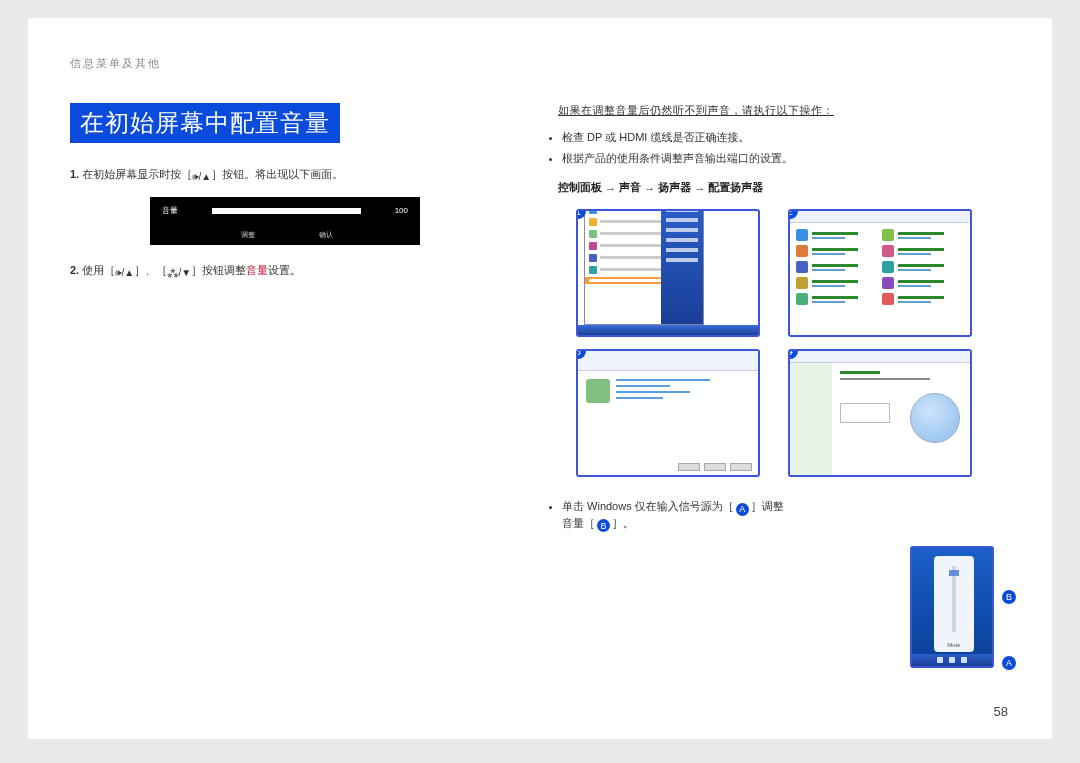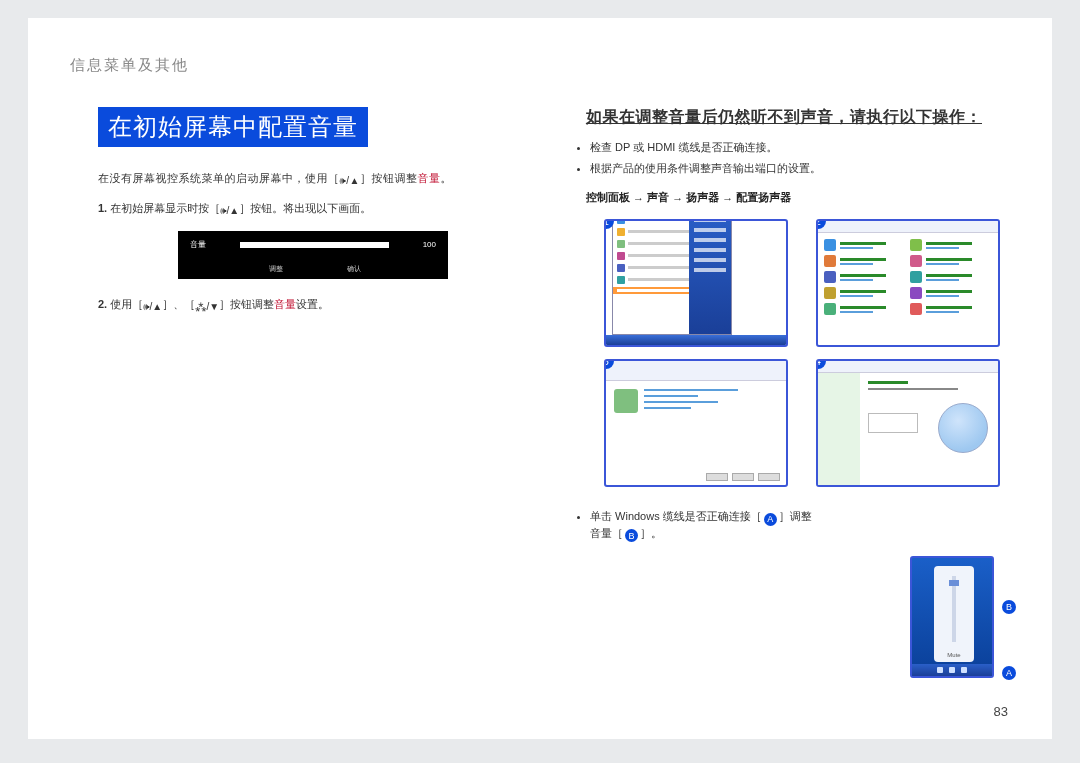--- a/index.html
+++ b/index.html
@@ -11,30 +11,30 @@
     overflow: hidden;
     position: relative;
   }
   .page {
     background: #fff;
     position: absolute;
     inset: 18px 28px 24px 28px;
     padding: 38px 42px 30px 42px;
   }
   .breadcrumb {
-    font-size: 15px;
+    font-size: 11px;
     letter-spacing: 2px;
     color: #888;
     margin-bottom: 32px;
   }
   .columns {
     display: flex;
     gap: 58px;
   }
-  .col-left { flex: 0 0 430px; margin-left: 28px; }
+  .col-left { flex: 0 0 430px; }
   .col-right { flex: 1; }
   .title-band {
     background: #0a4bdc;
     color: #fff;
     font-size: 24px;
     padding: 4px 10px;
     display: inline-block;
     margin-bottom: 24px;
     letter-spacing: 1px;
   }
@@ -100,26 +100,25 @@
     color: #ccc;
   }
   .osd-bottom span::before {
     content: "";
     display: inline-block;
     width: 0; height: 0;
     margin-right: 4px;
     vertical-align: middle;
   }
   .sec-head {
-    font-size: 16px;
+    font-size: 11px;
     color: #333;
     text-decoration: underline;
     margin-bottom: 12px;
     letter-spacing: 0.5px;
-    font-weight: bold;
   }
   .bullets { margin-bottom: 14px; }
   .bullets li {
     font-size: 11px;
     color: #333;
     list-style: disc;
     margin-left: 4px;
     margin-bottom: 6px;
   }
   .path-line {
@@ -309,23 +308,20 @@
 </style>
 </head>
 <body>
 
 <div class="page">
   <div class="breadcrumb">信息菜单及其他</div>
 
   <div class="columns">
     <div class="col-left">
       <div class="title-band">在初始屏幕中配置音量</div>
-      <div class="body-line">
-        <span>在没有屏幕视控系统菜单的启动屏幕中，使用［</span><span class="icon-glyph">🕪/▲</span><span>］按钮调整</span><span class="red">音量</span><span>。</span>
-      </div>
       <div class="step">
         <b>1.</b><span> 在初始屏幕显示时按［</span><span class="icon-glyph">🕪/▲</span><span>］按钮。将出现以下画面。</span>
       </div>
       <div class="osd">
         <div class="osd-top">
           <span>音量</span>
           <div class="osd-bar"></div>
           <span>100</span>
         </div>
         <div class="osd-bottom">
@@ -499,21 +495,21 @@
                   <div class="t3-btn"></div>
                   <div class="t3-btn"></div>
                 </div>
             </div>
           </div>
         </div>
       </div>
 
       <ul class="bullets">
         <li>
-          <span>单击 Windows 缆线是否正确连接［</span><span class="circ-inline">A</span><span>］调整</span><br>
+          <span>单击 Windows 仅在输入信号源为［</span><span class="circ-inline">A</span><span>］调整</span><br>
           <span>音量［</span><span class="circ-inline">B</span><span>］。</span>
         </li>
       </ul>
 
       <div class="vol-thumb-wrap">
         <div class="vol-thumb">
           <div class="vol-slider">
             <div class="vol-track"></div>
             <div class="vol-handle"></div>
             <div class="vol-mute">Mute</div>
@@ -524,14 +520,14 @@
               <span></span>
           </div>
         </div>
         <div class="callout" style="right:-20px; top:44px">B</div>
         <div class="callout" style="right:-20px; bottom:-2px">A</div>
       </div>
 
     </div>
   </div>
 
-  <div class="page-num">83</div>
+  <div class="page-num">58</div>
 </div>
 
 </body></html>

